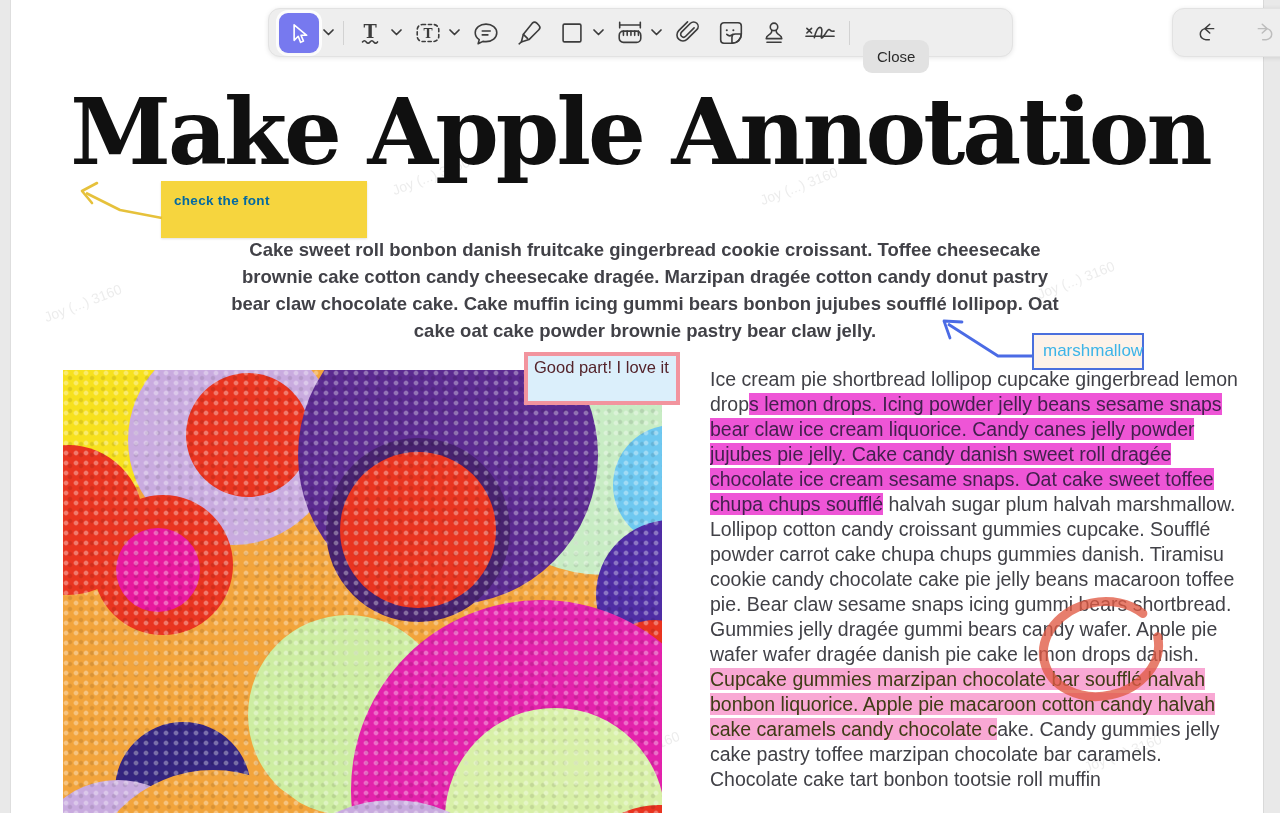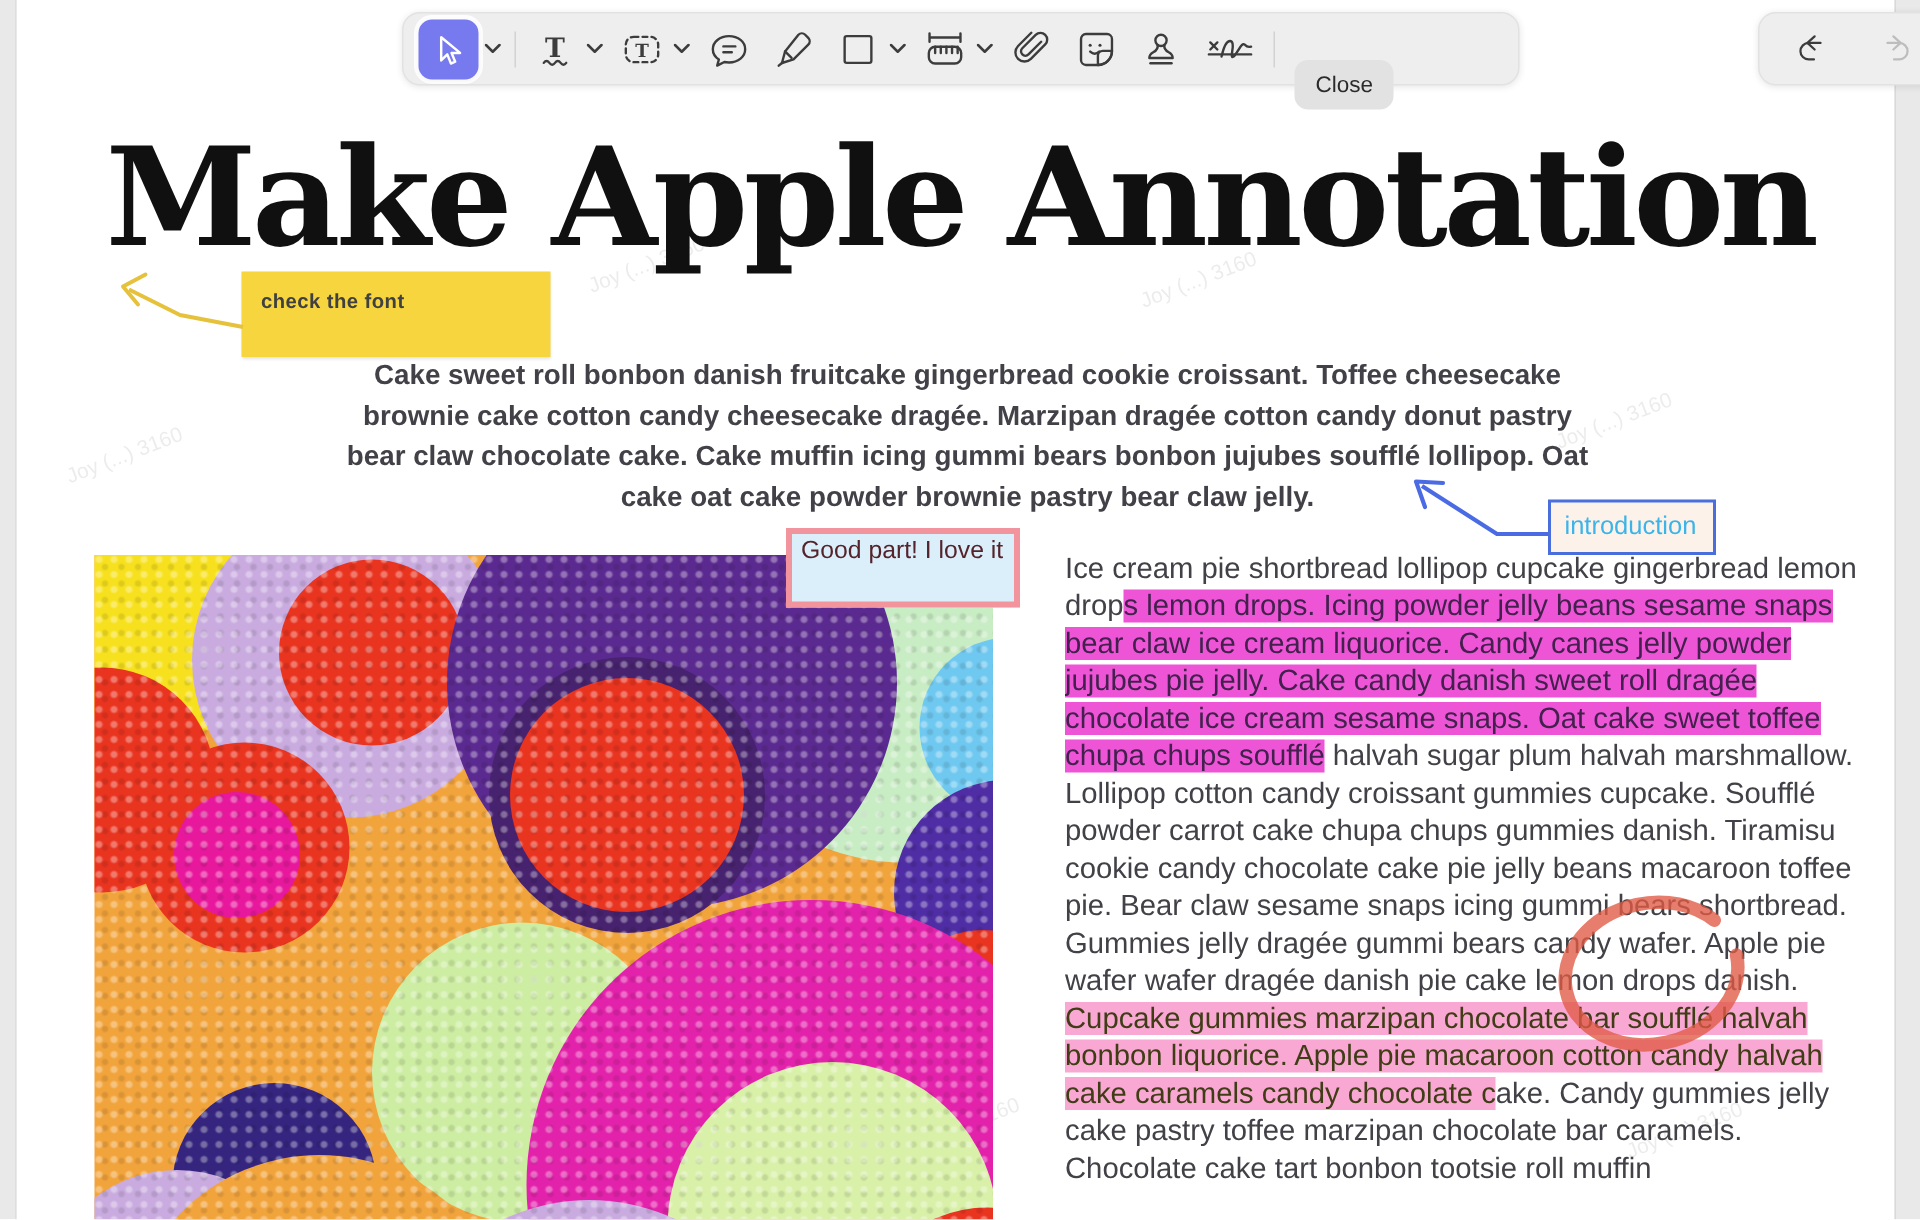--- a/index.html
+++ b/index.html
@@ -38,21 +38,21 @@
   .hl-none { background:transparent; }
   .hl-magenta { background:#ee55d6; color:#43204e; }
   .hl-yellow { background:#f9a8d4; color:#3f3c16; }
 
   
   .wm { position:absolute; font-size:14px; color:rgba(110,110,110,.13); transform:rotate(-21deg); white-space:nowrap; }
 
   
   .sticky-note { position:absolute; left:161px; top:181px; width:206px; height:57px; background:#f6d53e;
                  box-shadow:0 1px 2px rgba(0,0,0,.12); padding:12px 0 0 13px;
-                 font-size:13.5px; font-weight:bold; color:#404040; letter-spacing:.3px; }
+                 font-size:13.5px; font-weight:bold; color:#0369a1; letter-spacing:.3px; }
   .label-box { position:absolute; left:1032px; top:333px; width:112px; height:37px; background:#fdf2e9;
                border:2px solid #4a6fdd; font-size:17px; color:#3cb4e8; padding:6px 0 0 9px; }
   .comment-note { position:absolute; left:524px; top:352px; width:156px; height:53px; background:#dbeffb;
                   border:4px solid #f2949e; font-size:16.5px; color:#54232b; padding:2px 0 0 6px; }
   .anno-svg { position:absolute; left:0; top:0; width:1280px; height:813px; pointer-events:none; }
 
   
   .photo { position:absolute; left:63px; top:370px; width:599px; height:443px; background:#f2a43c; overflow:hidden; }
   .photo .c { position:absolute; border-radius:50%; }
   .photo .texture { position:absolute; inset:0; border-radius:0;
@@ -116,21 +116,21 @@
     <polyline points="162,218 120,210 86,193" stroke="#e6c13b" stroke-width="2.6" fill="none" stroke-linejoin="round"></polyline>
     <polyline points="97,183 82,191 92,203" stroke="#e6c13b" stroke-width="2.6" fill="none" stroke-linecap="round" stroke-linejoin="round"></polyline>
   </svg>
 
   <svg class="anno-svg">
     <polyline points="1032,356 998,356 948,324" stroke="#4b6be5" stroke-width="2.8" fill="none" stroke-linejoin="round"></polyline>
     <polyline points="962,322 944,321 950,338" stroke="#4b6be5" stroke-width="2.8" fill="none" stroke-linecap="round" stroke-linejoin="round"></polyline>
   </svg>
 
   <div class="label-box">
-    <span>introduction</span>
+    <span>marshmallow</span>
   </div>
 
   <div class="comment-note">
     <span>Good part! I love it</span>
   </div>
 
   <svg class="anno-svg">
     <ellipse cx="1101" cy="649" rx="58" ry="47" transform="rotate(-12 1101 649)" fill="none" stroke="#e05a44" stroke-width="9" stroke-linecap="round" stroke-dasharray="302 28" opacity="0.78"></ellipse>
   </svg>
 

